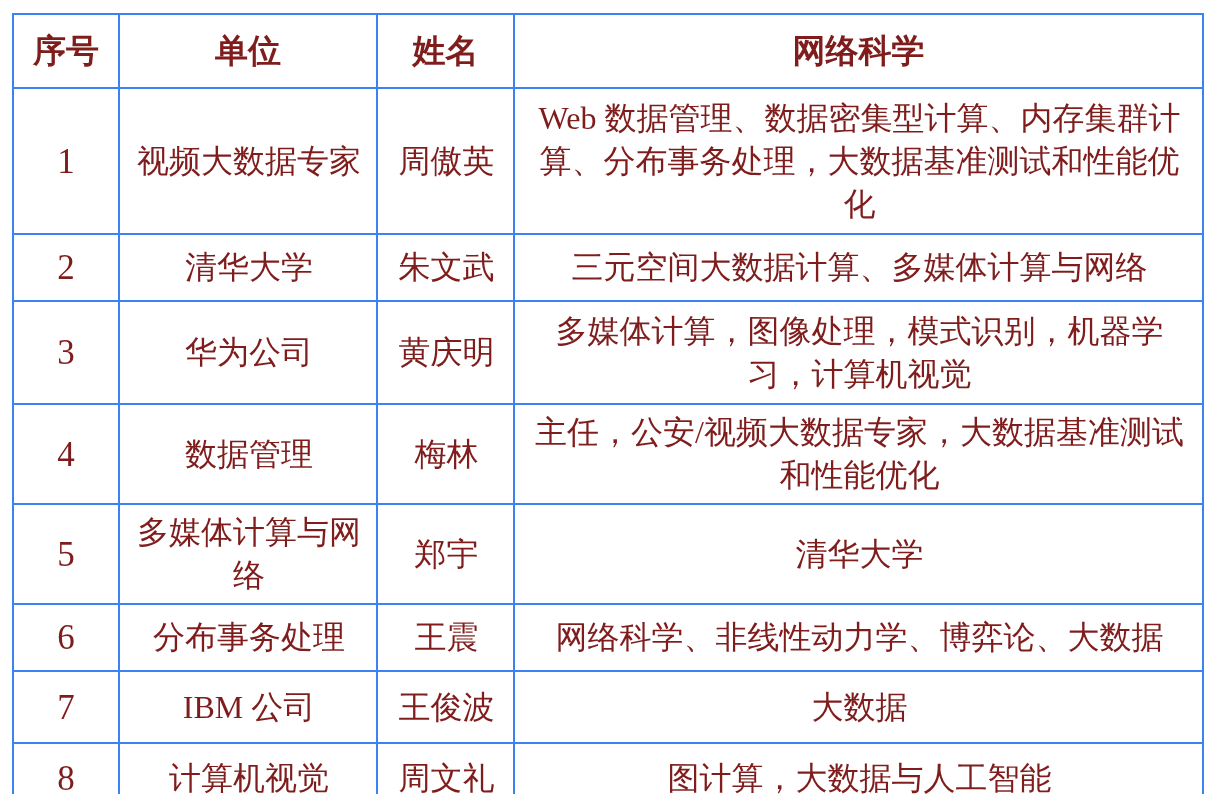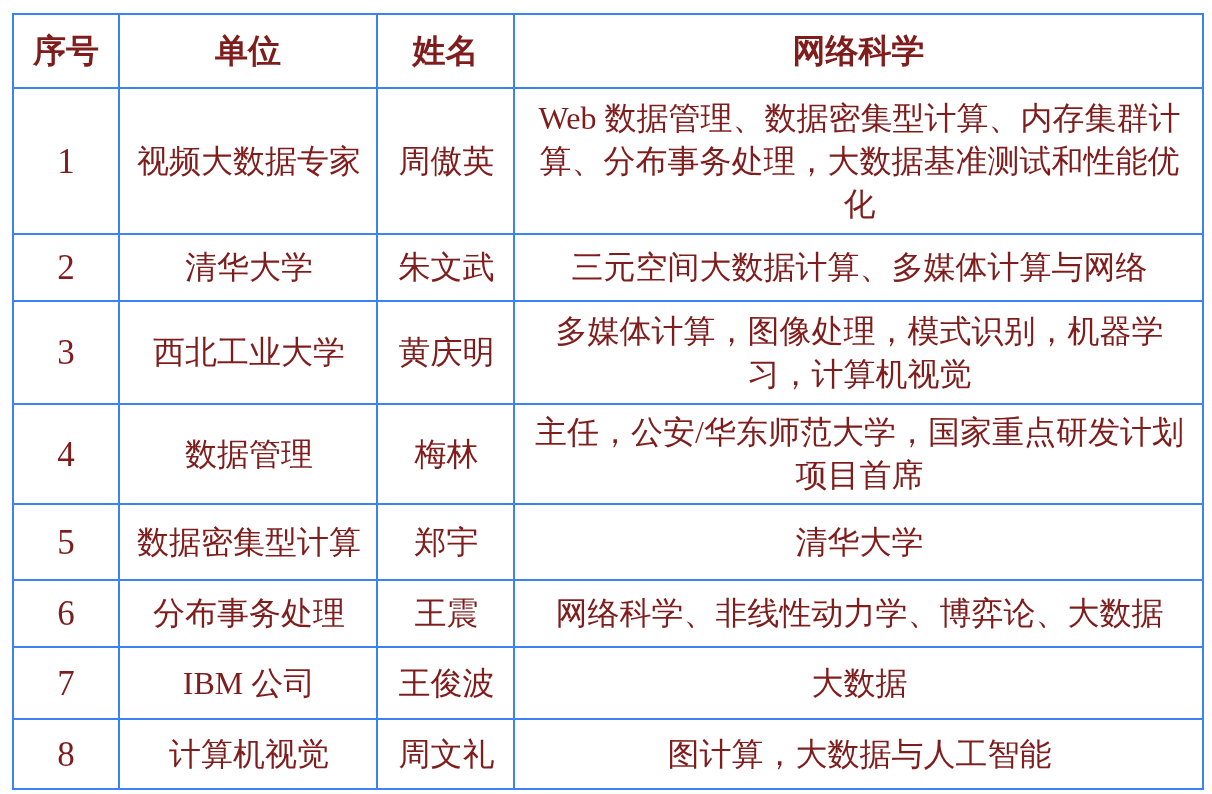--- a/index.html
+++ b/index.html
@@ -87,33 +87,33 @@
         <td class="c4">Web 数据管理、数据密集型计算、内存集群计算、分布事务处理，大数据基准测试和性能优化</td>
       </tr>
       <tr>
         <td class="c1">2</td>
         <td class="c2">清华大学</td>
         <td class="c3">朱文武</td>
         <td class="c4">三元空间大数据计算、多媒体计算与网络</td>
       </tr>
       <tr>
         <td class="c1">3</td>
-        <td class="c2">西北工业大学</td>
+        <td class="c2">华为公司</td>
         <td class="c3">黄庆明</td>
         <td class="c4">多媒体计算，图像处理，模式识别，机器学习，计算机视觉</td>
       </tr>
       <tr>
         <td class="c1">4</td>
         <td class="c2">数据管理</td>
         <td class="c3">梅林</td>
-        <td class="c4">主任，公安/华东师范大学，国家重点研发计划项目首席</td>
+        <td class="c4">主任，公安/视频大数据专家，大数据基准测试和性能优化</td>
       </tr>
       <tr>
         <td class="c1">5</td>
-        <td class="c2">数据密集型计算</td>
+        <td class="c2">多媒体计算与网络</td>
         <td class="c3">郑宇</td>
         <td class="c4">清华大学</td>
       </tr>
       <tr>
         <td class="c1">6</td>
         <td class="c2">分布事务处理</td>
         <td class="c3">王震</td>
         <td class="c4">网络科学、非线性动力学、博弈论、大数据</td>
       </tr>
       <tr>

